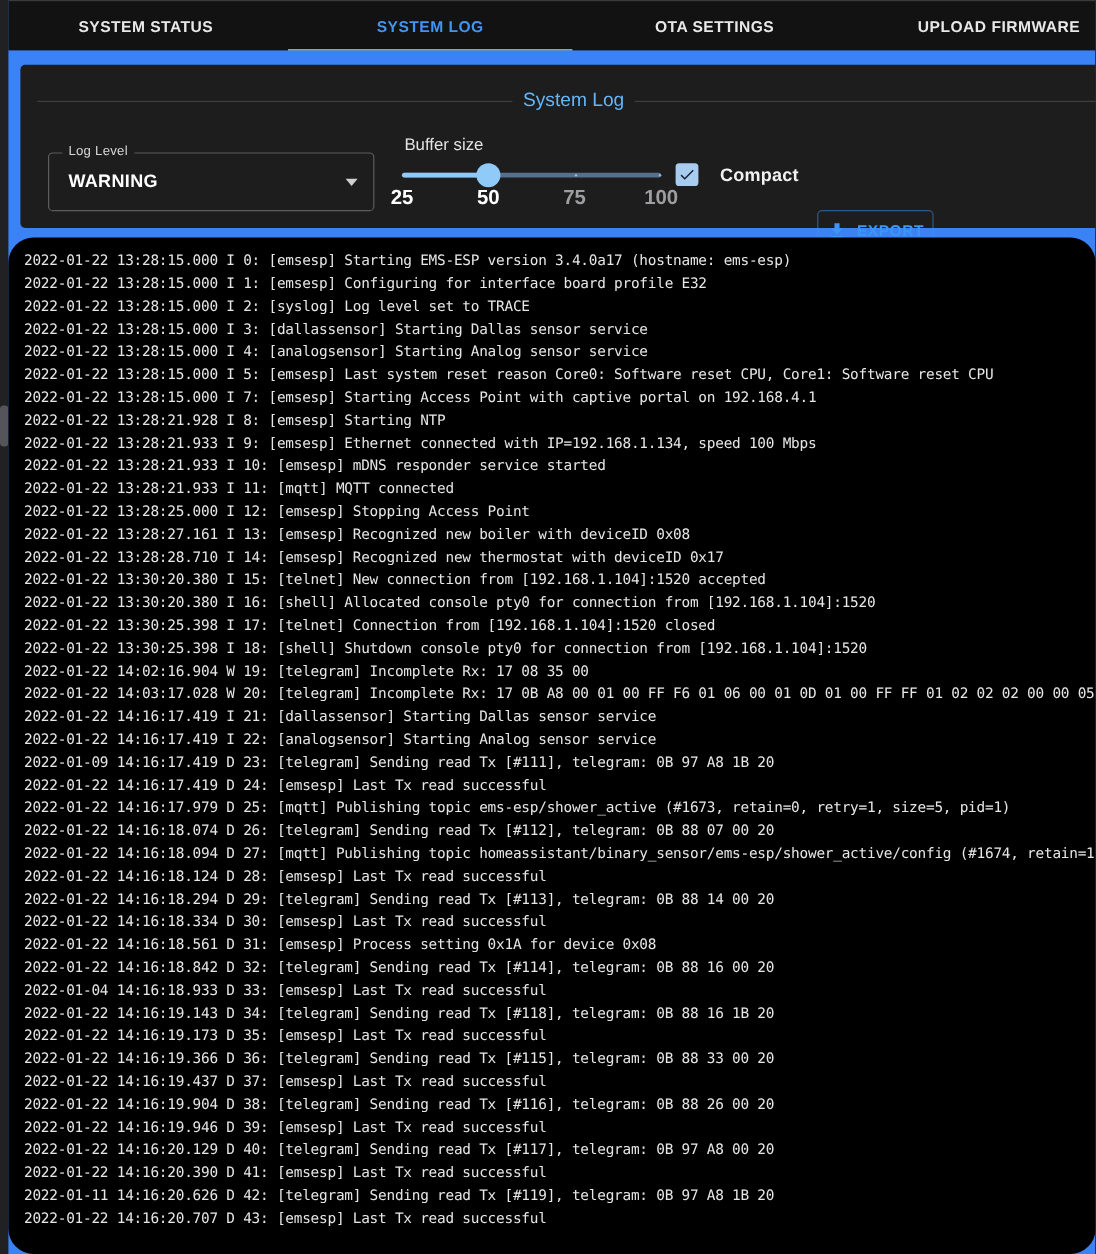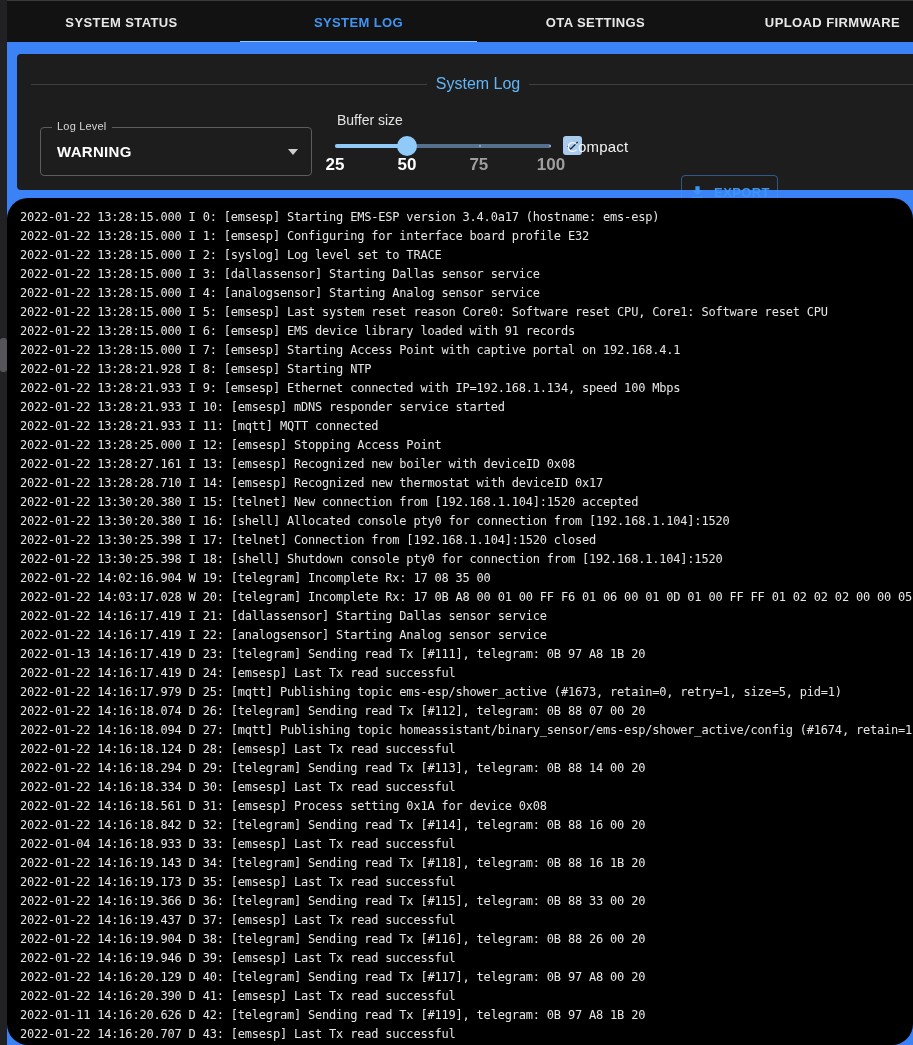--- a/index.html
+++ b/index.html
@@ -38,21 +38,21 @@
   .slider .dot{position:absolute;top:1px;width:2px;height:2px;border-radius:50%;background:#9db4c9;}
   .slider .thumb{position:absolute;left:33.3%;top:50%;width:20px;height:20px;border-radius:50%;background:#90caf9;transform:translate(-50%,-50%);}
   .marks{position:absolute;left:318px;top:101px;width:216px;height:18px;font-size:17px;font-weight:bold;text-align:right;}
   .marks span{position:absolute;transform:translateX(-50%);}
   .mark-on{color:#ffffff;}
   .mark-off{color:#9e9ea0;}
 
   
   .checkbox{position:absolute;left:546px;top:82px;width:19px;height:19px;background:#a8cbee;border-radius:3px;display:flex;align-items:center;justify-content:center;cursor:pointer;}
   .checkbox svg{width:15px;height:15px;fill:#14243c;}
-  .compact-label{position:absolute;left:550px;top:84px;font-size:15px;font-weight:normal;color:#f2f2f2;letter-spacing:.2px;}
+  .compact-label{position:absolute;left:583px;top:84px;font-size:15px;font-weight:bold;color:#f2f2f2;letter-spacing:.2px;}
 
   
   .export-btn{position:absolute;left:664px;top:76px;width:97px;height:34px;border:1px solid rgba(63,150,243,.5);
     border-radius:4px;background:transparent;display:flex;align-items:center;justify-content:center;gap:8px;
     color:#3d96f3;cursor:pointer;box-sizing:border-box;margin-top:45px;}
   .export-btn svg{width:17px;height:17px;fill:currentColor;}
   .export-btn .lbl{font-size:13px;font-weight:bold;letter-spacing:.4px;}
 
   
   .log{position:absolute;left:7px;top:198px;width:906px;height:847px;background:#000;
@@ -118,38 +118,37 @@
     </div>
   </div>
 
   <div class="log">
       <div class="log-line">2022-01-22 13:28:15.000 I 0: [emsesp] Starting EMS-ESP version 3.4.0a17 (hostname: ems-esp)</div>
       <div class="log-line">2022-01-22 13:28:15.000 I 1: [emsesp] Configuring for interface board profile E32</div>
       <div class="log-line">2022-01-22 13:28:15.000 I 2: [syslog] Log level set to TRACE</div>
       <div class="log-line">2022-01-22 13:28:15.000 I 3: [dallassensor] Starting Dallas sensor service</div>
       <div class="log-line">2022-01-22 13:28:15.000 I 4: [analogsensor] Starting Analog sensor service</div>
       <div class="log-line">2022-01-22 13:28:15.000 I 5: [emsesp] Last system reset reason Core0: Software reset CPU, Core1: Software reset CPU</div>
-      <div class="log-line">2022-01-22 13:28:15.000 I 6: [emsesp] EMS device library loaded with 91 records</div>
       <div class="log-line">2022-01-22 13:28:15.000 I 7: [emsesp] Starting Access Point with captive portal on 192.168.4.1</div>
       <div class="log-line">2022-01-22 13:28:21.928 I 8: [emsesp] Starting NTP</div>
       <div class="log-line">2022-01-22 13:28:21.933 I 9: [emsesp] Ethernet connected with IP=192.168.1.134, speed 100 Mbps</div>
       <div class="log-line">2022-01-22 13:28:21.933 I 10: [emsesp] mDNS responder service started</div>
       <div class="log-line">2022-01-22 13:28:21.933 I 11: [mqtt] MQTT connected</div>
       <div class="log-line">2022-01-22 13:28:25.000 I 12: [emsesp] Stopping Access Point</div>
       <div class="log-line">2022-01-22 13:28:27.161 I 13: [emsesp] Recognized new boiler with deviceID 0x08</div>
       <div class="log-line">2022-01-22 13:28:28.710 I 14: [emsesp] Recognized new thermostat with deviceID 0x17</div>
       <div class="log-line">2022-01-22 13:30:20.380 I 15: [telnet] New connection from [192.168.1.104]:1520 accepted</div>
       <div class="log-line">2022-01-22 13:30:20.380 I 16: [shell] Allocated console pty0 for connection from [192.168.1.104]:1520</div>
       <div class="log-line">2022-01-22 13:30:25.398 I 17: [telnet] Connection from [192.168.1.104]:1520 closed</div>
       <div class="log-line">2022-01-22 13:30:25.398 I 18: [shell] Shutdown console pty0 for connection from [192.168.1.104]:1520</div>
       <div class="log-line">2022-01-22 14:02:16.904 W 19: [telegram] Incomplete Rx: 17 08 35 00</div>
       <div class="log-line">2022-01-22 14:03:17.028 W 20: [telegram] Incomplete Rx: 17 0B A8 00 01 00 FF F6 01 06 00 01 0D 01 00 FF FF 01 02 02 02 00 00 05 10 00 00</div>
       <div class="log-line">2022-01-22 14:16:17.419 I 21: [dallassensor] Starting Dallas sensor service</div>
       <div class="log-line">2022-01-22 14:16:17.419 I 22: [analogsensor] Starting Analog sensor service</div>
-      <div class="log-line">2022-01-13 14:16:17.419 D 23: [telegram] Sending read Tx [#111], telegram: 0B 97 A8 1B 20</div>
+      <div class="log-line">2022-01-09 14:16:17.419 D 23: [telegram] Sending read Tx [#111], telegram: 0B 97 A8 1B 20</div>
       <div class="log-line">2022-01-22 14:16:17.419 D 24: [emsesp] Last Tx read successful</div>
       <div class="log-line">2022-01-22 14:16:17.979 D 25: [mqtt] Publishing topic ems-esp/shower_active (#1673, retain=0, retry=1, size=5, pid=1)</div>
       <div class="log-line">2022-01-22 14:16:18.074 D 26: [telegram] Sending read Tx [#112], telegram: 0B 88 07 00 20</div>
       <div class="log-line">2022-01-22 14:16:18.094 D 27: [mqtt] Publishing topic homeassistant/binary_sensor/ems-esp/shower_active/config (#1674, retain=1, retry=1,</div>
       <div class="log-line">2022-01-22 14:16:18.124 D 28: [emsesp] Last Tx read successful</div>
       <div class="log-line">2022-01-22 14:16:18.294 D 29: [telegram] Sending read Tx [#113], telegram: 0B 88 14 00 20</div>
       <div class="log-line">2022-01-22 14:16:18.334 D 30: [emsesp] Last Tx read successful</div>
       <div class="log-line">2022-01-22 14:16:18.561 D 31: [emsesp] Process setting 0x1A for device 0x08</div>
       <div class="log-line">2022-01-22 14:16:18.842 D 32: [telegram] Sending read Tx [#114], telegram: 0B 88 16 00 20</div>
       <div class="log-line">2022-01-04 14:16:18.933 D 33: [emsesp] Last Tx read successful</div>

